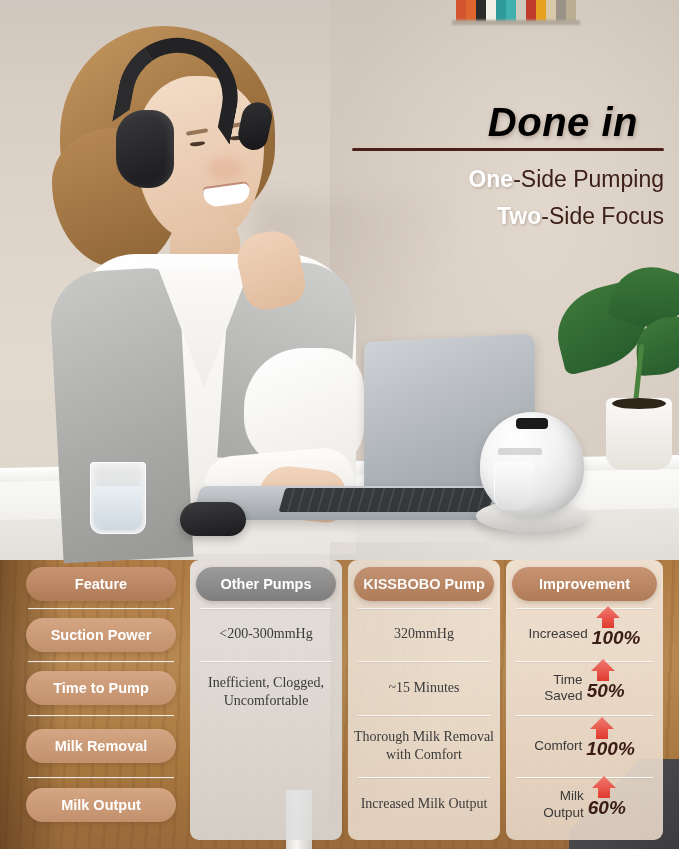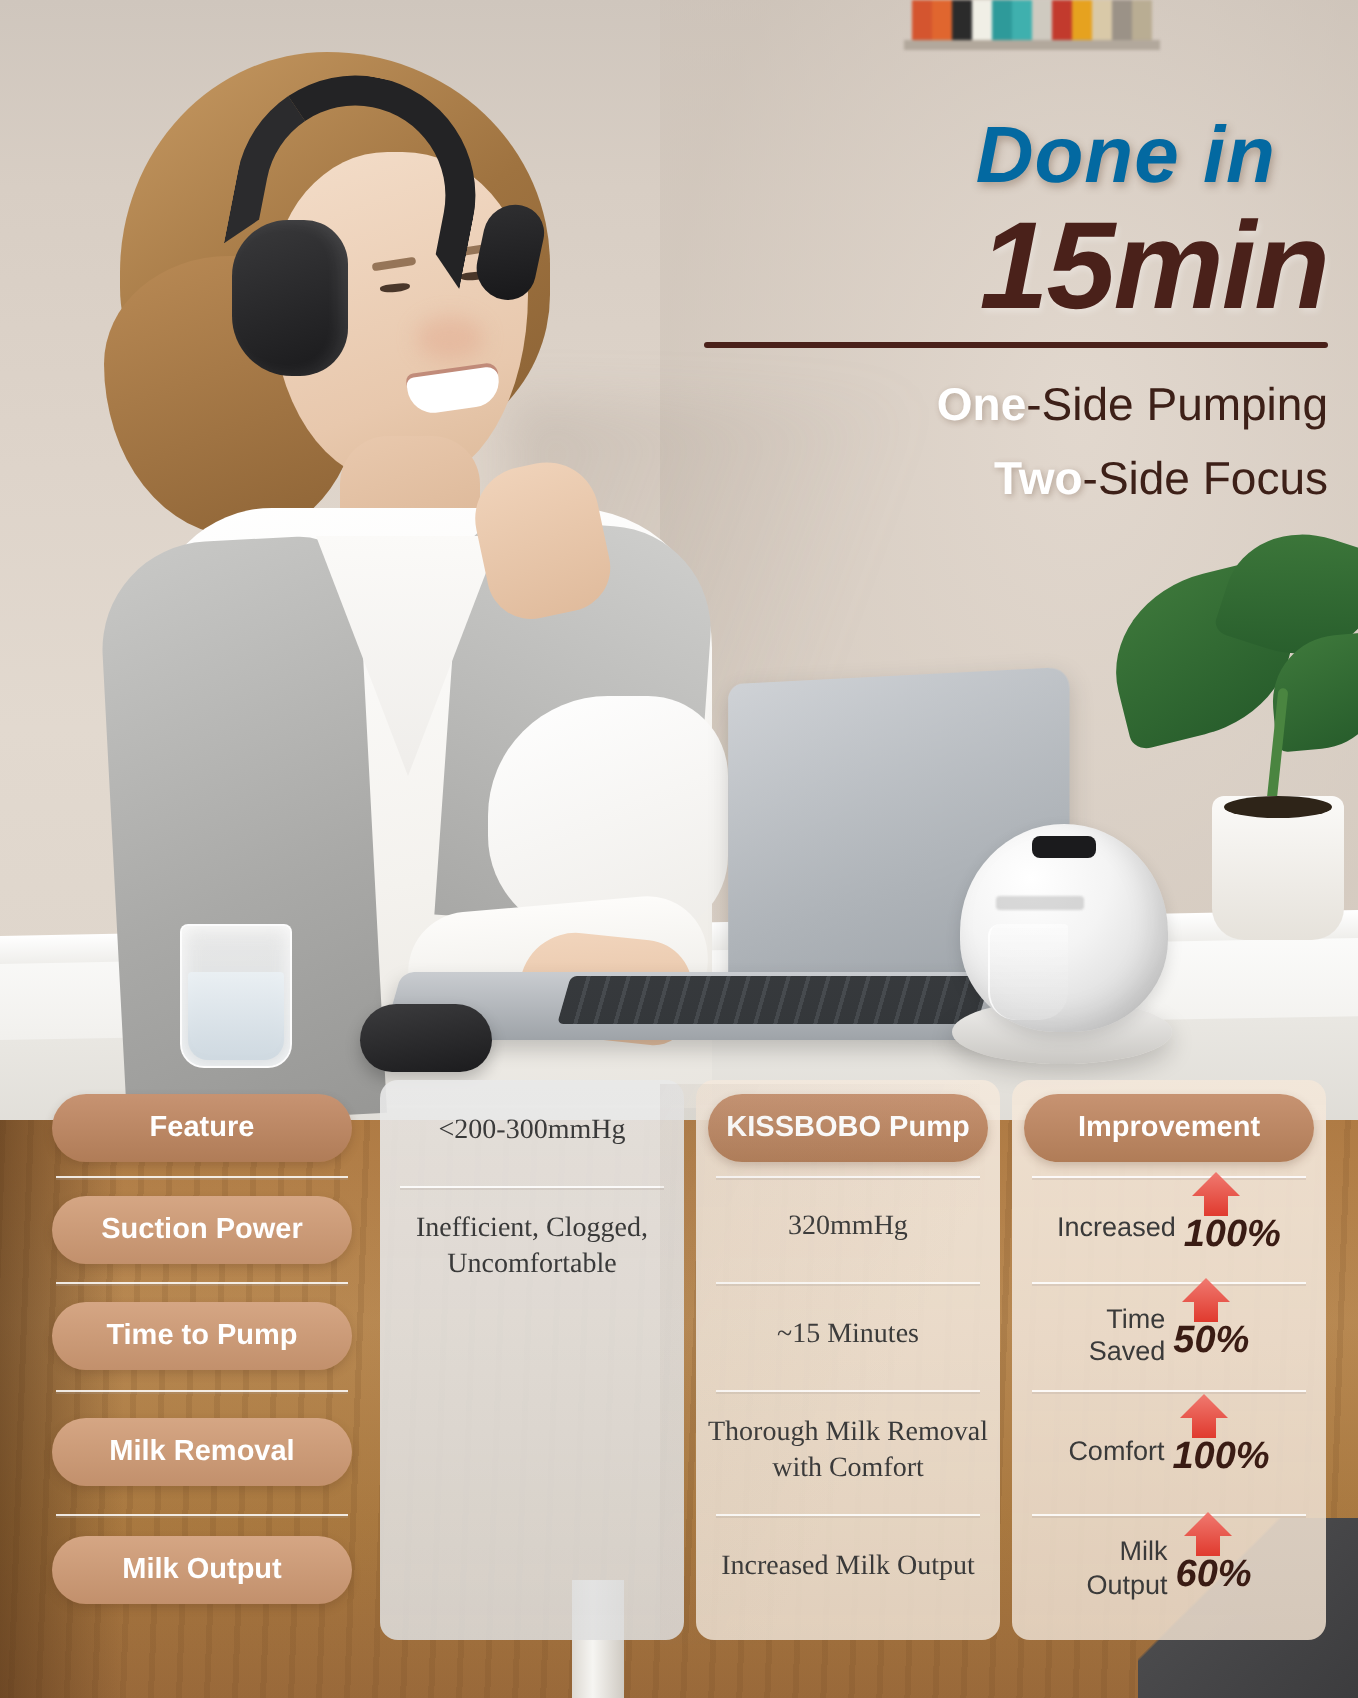--- a/index.html
+++ b/index.html
@@ -267,39 +267,40 @@
     border-left:1px solid rgba(255,255,255,.8);
   }
   .pump-logo {
     position:absolute; left:498px; top:448px; width:44px; height:7px;
     background:rgba(150,150,150,.35); border-radius:2px; filter:blur(.6px);
   }
 
   
   .headline { position:absolute; left:352px; top:58px; width:312px; text-align:right; }
   .h-done {
-    font-size:40px; font-weight:bold; font-style:italic; color:#0369a1;
+    font-size:40px; font-weight:bold; font-style:italic; color:#000000;
     letter-spacing:.5px; line-height:1;
     text-shadow:1px 2px 4px rgba(90,60,40,.35);
     padding-right:26px;
+    margin-top:44px;
   }
   .h-min {
     font-size:62px; font-weight:bold; font-style:italic; color:#4a211a;
     line-height:1.02; letter-spacing:-1px; margin-top:4px;
     text-shadow:1px 2px 3px rgba(255,255,255,.28);
   }
   .h-rule {
     height:3px; background:#4a211a; margin:6px 0 10px 0; border-radius:2px;
   }
   .h-sub { font-size:23px; line-height:1.62; color:#3d2018; }
   .h-sub .hl { color:#fff; font-weight:bold; text-shadow:1px 1px 3px rgba(90,60,40,.30); }
 
   
   .table {
-    position:absolute; left:18px; top:540px; width:645px; height:280px;
+    position:absolute; left:18px; top:560px; width:645px; height:280px;
     display:flex; gap:6px;
   }
   .col { position:relative; border-radius:9px; }
   .col.feature { width:166px; background:transparent; }
   .col.other   { width:152px; background:linear-gradient(180deg,rgba(233,233,233,.90),rgba(222,222,222,.86)); }
   .col.kiss    { width:152px; background:linear-gradient(180deg,rgba(243,232,220,.92),rgba(234,221,206,.88)); }
   .col.impr    { width:157px; background:linear-gradient(180deg,rgba(243,231,218,.92),rgba(233,218,202,.88)); }
 
   .cell {
     display:flex; align-items:center; justify-content:center;
@@ -423,21 +424,20 @@
 
     <div class="pump-base"></div>
     <div class="pump-body"></div>
     <div class="pump-logo"></div>
     <div class="pump-flange"></div>
     <div class="pump-screen"></div>
   </div>
 
   <div class="headline">
     <div class="h-done">Done in</div>
-    <div class="h-min">15min</div>
     <div class="h-rule"></div>
     <div class="h-sub">
       <span class="hl">One</span><span>-Side Pumping</span>
     </div>
     <div class="h-sub">
       <span class="hl">Two</span><span>-Side Focus</span>
     </div>
   </div>
 
   <div class="table">
@@ -454,20 +454,23 @@
       </div>
       <div class="cell r3">
         <div class="pill brown-l">Milk Removal</div>
       </div>
       <div class="cell r4">
         <div class="pill brown-l">Milk Output</div>
       </div>
     </div>
 
     <div class="col other">
+      <div class="cell head">
+        <div class="pill gray">Other Pumps</div>
+      </div>
       <div class="cell r1">
         <div class="val">&lt;200-300mmHg</div>
       </div>
       <div class="cell r3">
         <div class="val two">Inefficient, Clogged,
 Uncomfortable</div>
       </div>
     </div>
 
     <div class="col kiss">

